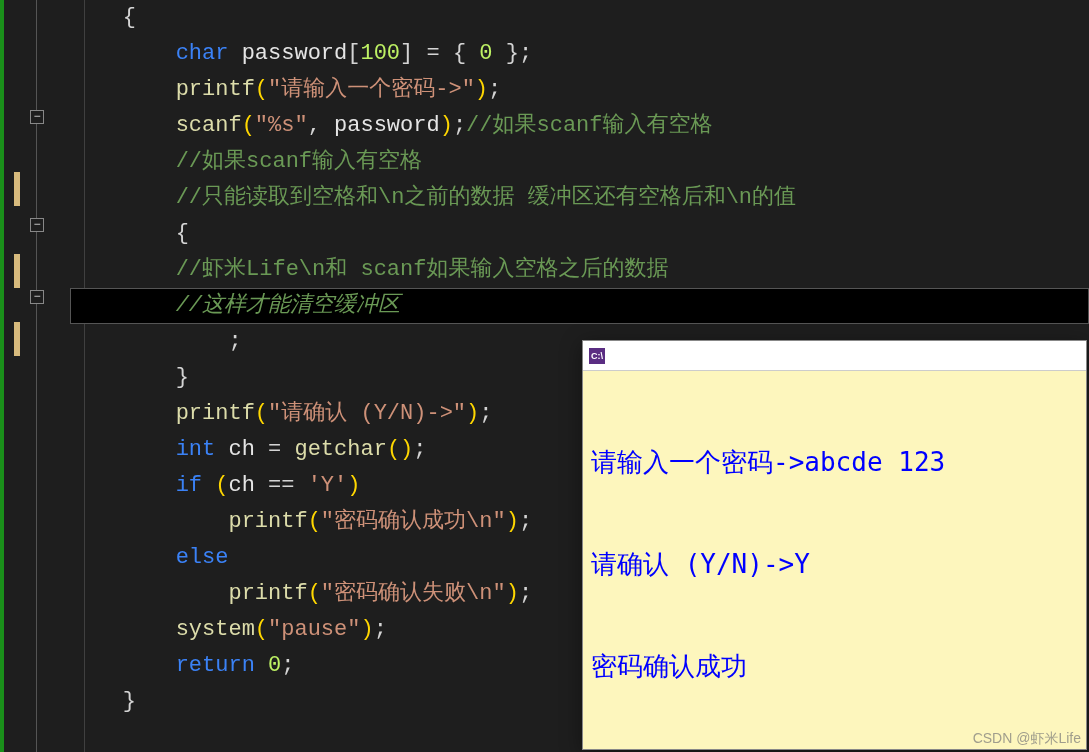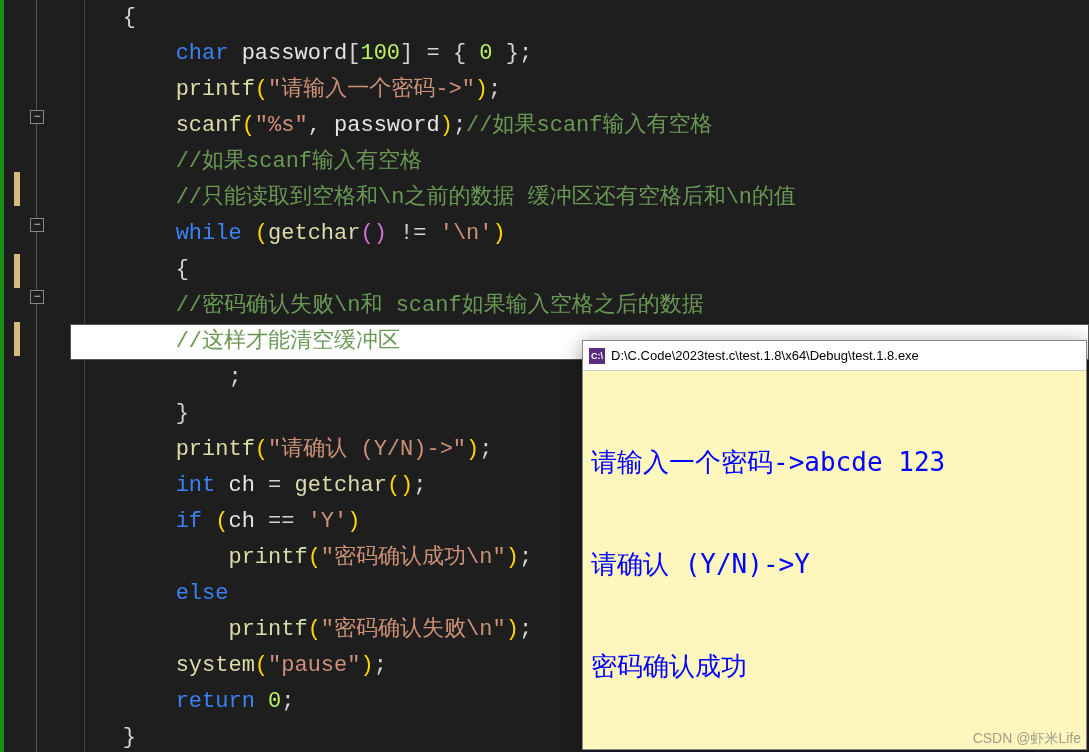--- a/index.html
+++ b/index.html
@@ -65,22 +65,23 @@
   }
   .indent-guide {
     position: absolute;
     top: 0;
     bottom: 0;
     width: 1px;
     background: #404040;
   }
   .ind1 { left: 14px; }
   .highlighted-line {
-    background: #ffffff;
+    background: #000000;
     box-shadow: inset 0 0 0 1px #555;
+    font-style: italic;
   }
   
   .kw { color: #3b82f6; }
   .fn { color: #dcdcaa; }
   .var { color: #e5e5e5; }
   .str { color: #ce9178; }
   .num { color: #bef264; text-align: right; }
   .cmt { color: #6a9955; }
   .paren { color: #ffd700; }
   .paren2 { color: #da70d6; }
@@ -161,25 +162,24 @@
     <div class="code-line"><span class="default">        </span><span class="kw">char</span><span class="var"> password</span><span class="default">[</span><span class="num">100</span><span class="default">] = { </span><span class="num">0</span><span class="default"> };</span></div>
 
     <div class="code-line"><span class="default">        </span><span class="fn">printf</span><span class="paren">(</span><span class="str">"请输入一个密码-&gt;"</span><span class="paren">)</span><span class="default">;</span></div>
 
     <div class="code-line"><span class="default">        </span><span class="fn">scanf</span><span class="paren">(</span><span class="str">"%s"</span><span class="default">, </span><span class="var">password</span><span class="paren">)</span><span class="default">;</span><span class="cmt">//如果scanf输入有空格</span></div>
 
     <div class="code-line"><span class="default">        </span><span class="cmt">//如果scanf输入有空格</span></div>
 
     <div class="code-line"><span class="default">        </span><span class="cmt">//只能读取到空格和\n之前的数据 缓冲区还有空格后和\n的值</span></div>
 
-    <div class="code-line"><span class="default">        </span><span class="kw">while</span><span class="default"> </span><span class="paren">(</span><span class="fn">getchar</span><span class="paren2">()</span><span class="default"> != </span><span class="str">'\n'</span><span class="paren">)</span></div>
 
     <div class="code-line"><span class="default">        </span><span class="default">{</span></div>
 
-    <div class="code-line"><span class="default">        </span><span class="cmt">//密码确认失败\n和 scanf如果输入空格之后的数据</span></div>
+    <div class="code-line"><span class="default">        </span><span class="cmt">//虾米Life\n和 scanf如果输入空格之后的数据</span></div>
 
     <div class="code-line highlighted-line"><span class="default">        </span><span class="cmt">//这样才能清空缓冲区</span></div>
 
     <div class="code-line"><span class="default">        </span><span class="default">    ;</span></div>
 
     <div class="code-line"><span class="default">        </span><span class="default">}</span></div>
 
     <div class="code-line"><span class="default">        </span><span class="fn">printf</span><span class="paren">(</span><span class="str">"请确认 (Y/N)-&gt;"</span><span class="paren">)</span><span class="default">;</span></div>
 
     <div class="code-line"><span class="default">        </span><span class="kw">int</span><span class="var"> ch</span><span class="default"> = </span><span class="fn">getchar</span><span class="paren">()</span><span class="default">;</span></div>
@@ -196,21 +196,20 @@
 
     <div class="code-line"><span class="default">        </span><span class="kw">return</span><span class="default"> </span><span class="num">0</span><span class="default">;</span></div>
 
     <div class="code-line"><span class="default">    </span><span class="default">}</span></div>
   </div>
 </div>
 
 <div class="console-window">
   <div class="console-titlebar">
     <span class="console-icon">C:\</span>
-    <span>D:\C.Code\2023test.c\test.1.8\x64\Debug\test.1.8.exe</span>
   </div>
   <div class="console-body">
     <span class="cline">请输入一个密码-&gt;abcde 123</span>
     <span class="cline">请确认 (Y/N)-&gt;Y</span>
     <span class="cline">密码确认成功</span>
     <span class="cline">请按任意键继续. . .</span>
   </div>
 </div>
 
 <div class="watermark">CSDN @虾米Life</div>

